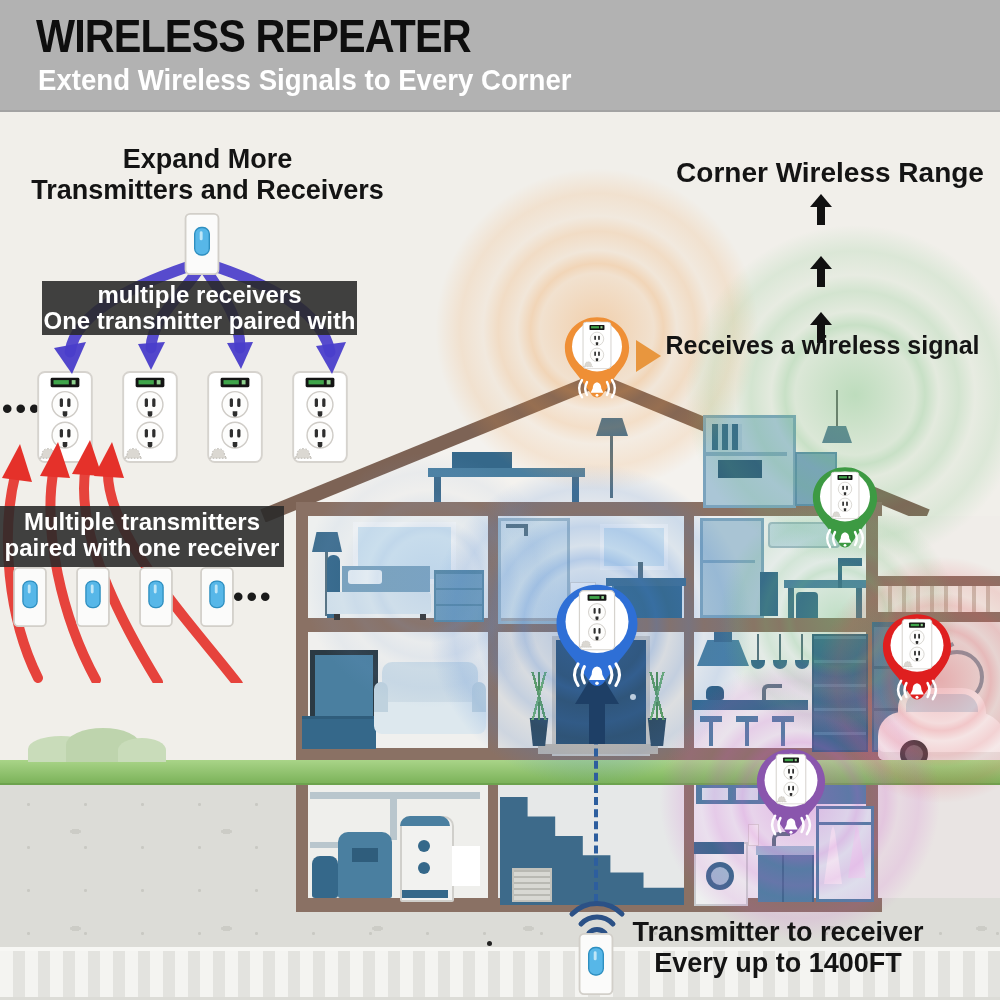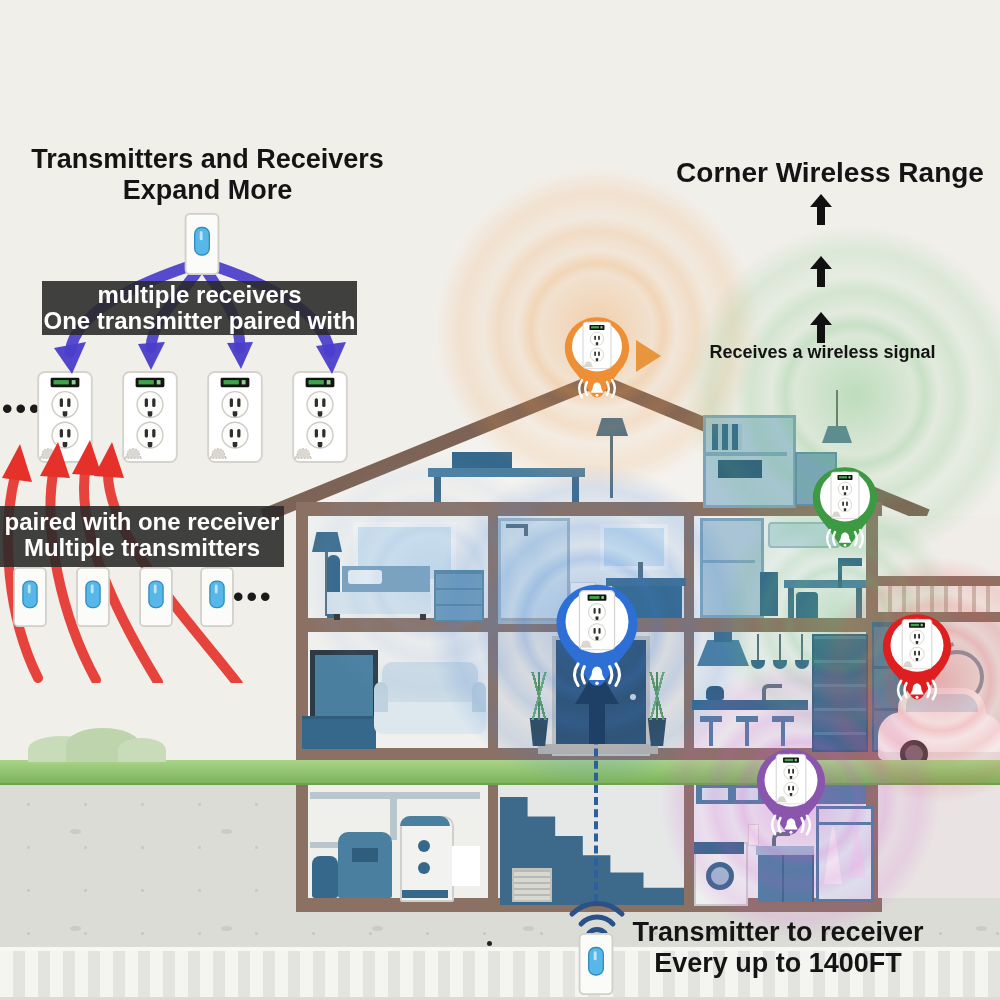--- a/index.html
+++ b/index.html
@@ -261,22 +261,22 @@
 
   <div class="a sig" style="left:407px;top:140px;width:380px;height:380px;background:radial-gradient(closest-side,rgba(242,153,66,.38),rgba(242,153,66,.16) 30%,rgba(242,153,66,.30) 35%,rgba(242,153,66,.10) 42%,rgba(242,153,66,.22) 52%,rgba(242,153,66,.07) 60%,rgba(242,153,66,.16) 72%,rgba(242,153,66,0) 85%)"></div>
   <div class="a sig" style="left:655px;top:195px;width:400px;height:400px;background:radial-gradient(closest-side,rgba(105,190,115,.38),rgba(105,190,115,.16) 30%,rgba(105,190,115,.30) 35%,rgba(105,190,115,.10) 42%,rgba(105,190,115,.22) 52%,rgba(105,190,115,.07) 60%,rgba(105,190,115,.16) 72%,rgba(105,190,115,0) 85%)"></div>
   <div class="a sig" style="left:280px;top:430px;width:300px;height:300px;opacity:.55;background:radial-gradient(closest-side,rgba(120,160,215,.38),rgba(120,160,215,.16) 30%,rgba(120,160,215,.30) 35%,rgba(120,160,215,.10) 42%,rgba(120,160,215,.22) 52%,rgba(120,160,215,.07) 60%,rgba(120,160,215,.16) 72%,rgba(120,160,215,0) 85%)"></div>
   <div class="a sig" style="left:400px;top:435px;width:380px;height:380px;background:radial-gradient(closest-side,rgba(62,125,215,.40),rgba(62,125,215,.16) 30%,rgba(62,125,215,.30) 35%,rgba(62,125,215,.10) 42%,rgba(62,125,215,.22) 52%,rgba(62,125,215,.07) 60%,rgba(62,125,215,.16) 72%,rgba(62,125,215,0) 85%)"></div>
   <div class="a sig" style="left:698px;top:478px;width:280px;height:280px;background:radial-gradient(closest-side,rgba(105,190,115,.34),rgba(105,190,115,.14) 30%,rgba(105,190,115,.26) 35%,rgba(105,190,115,.09) 42%,rgba(105,190,115,.20) 52%,rgba(105,190,115,.06) 60%,rgba(105,190,115,.14) 72%,rgba(105,190,115,0) 85%)"></div>
   <div class="a sig" style="left:635px;top:635px;width:330px;height:330px;background:radial-gradient(closest-side,rgba(205,85,205,.36),rgba(205,85,205,.15) 30%,rgba(205,85,205,.28) 35%,rgba(205,85,205,.10) 42%,rgba(205,85,205,.21) 52%,rgba(205,85,205,.07) 60%,rgba(205,85,205,.15) 72%,rgba(205,85,205,0) 85%)"></div>
   <div class="a sig" style="left:795px;top:535px;width:290px;height:290px;background:radial-gradient(closest-side,rgba(228,78,88,.36),rgba(228,78,88,.15) 30%,rgba(228,78,88,.28) 35%,rgba(228,78,88,.10) 42%,rgba(228,78,88,.21) 52%,rgba(228,78,88,.07) 60%,rgba(228,78,88,.15) 72%,rgba(228,78,88,0) 85%)"></div>
 
   <div class="a txt" style="left:15px;top:144px;width:385px;font-size:27px;line-height:31px;z-index:8">
+    <div>Expand More</div>
     <div>Transmitters and Receivers</div>
-    <div>Expand More</div>
   </div>
 
   <div class="a dots" style="left:2px;top:392px">•••</div>
   <svg class="a" style="left:36px;top:371px;width:58px;height:92px;z-index:6" viewBox="0 0 60 96">
       <use href="#sym-outlet"></use>
     </svg>
   <svg class="a" style="left:121px;top:371px;width:58px;height:92px;z-index:6" viewBox="0 0 60 96">
       <use href="#sym-outlet"></use>
     </svg>
   <svg class="a" style="left:206px;top:371px;width:58px;height:92px;z-index:6" viewBox="0 0 60 96">
@@ -318,43 +318,43 @@
 
   <svg class="a" style="left:183px;top:212px;width:38px;height:64px;z-index:7" viewBox="0 0 40 70">
       <use href="#sym-remote"></use>
     </svg>
 
   <div class="a banner" style="left:42px;top:281px;width:315px;height:53px;padding-top:1px">
     <div>multiple receivers</div>
     <div>One transmitter paired with</div>
   </div>
   <div class="a banner" style="left:0;top:506px;width:284px;height:58px;padding-top:3px">
+    <div>Multiple transmitters</div>
     <div>paired with one receiver</div>
-    <div>Multiple transmitters</div>
   </div>
 
   <svg class="a" style="left:12px;top:566px;width:36px;height:62px;z-index:6" viewBox="0 0 40 70">
       <use href="#sym-remote"></use>
     </svg>
   <svg class="a" style="left:75px;top:566px;width:36px;height:62px;z-index:6" viewBox="0 0 40 70">
       <use href="#sym-remote"></use>
     </svg>
   <svg class="a" style="left:138px;top:566px;width:36px;height:62px;z-index:6" viewBox="0 0 40 70">
       <use href="#sym-remote"></use>
     </svg>
   <svg class="a" style="left:199px;top:566px;width:36px;height:62px;z-index:6" viewBox="0 0 40 70">
       <use href="#sym-remote"></use>
     </svg>
   <div class="a dots" style="left:233px;top:580px">•••</div>
 
   <div class="a txt" style="left:660px;top:157px;width:340px;font-size:28px">Corner Wireless Range</div>
   <div class="a uparr" style="left:810px;top:194px"></div>
   <div class="a uparr" style="left:810px;top:256px"></div>
   <div class="a uparr" style="left:810px;top:312px"></div>
-  <div class="a txt" style="left:645px;top:342px;width:355px;font-size:18px">Receives a wireless signal</div>
+  <div class="a txt" style="left:645px;top:331px;width:355px;font-size:25px">Receives a wireless signal</div>
   <div class="a" style="left:636px;top:340px;width:0;height:0;border-top:16px solid transparent;border-bottom:16px solid transparent;border-left:25px solid #e8963e;z-index:8"></div>
 
   <div class="a" style="left:594px;top:700px;height:202px;width:0;border-left:4px dashed #2d5e9e;z-index:6"></div>
   <svg class="a" style="left:572px;top:664px;width:50px;height:82px;z-index:6" viewBox="0 0 50 82">
     <polygon points="25,4 47,40 3,40" fill="#1e3f66"></polygon>
       <rect x="17" y="38" width="16" height="42" fill="#1e3f66"></rect>
   </svg>
 
   <svg class="a" style="left:560px;top:315px;width:74px;height:100px;color:#ef8f35;z-index:7" viewBox="0 0 100 140">
       <use href="#sym-pin"></use>
@@ -381,14 +381,18 @@
   </svg>
   <svg class="a" style="left:574px;top:932px;width:44px;height:64px;z-index:8" viewBox="0 0 40 70">
       <use href="#sym-remote"></use>
     </svg>
   <div class="a txt" style="left:628px;top:917px;width:300px;font-size:27px;line-height:31px;z-index:8">
     <div>Transmitter to receiver</div>
     <div>Every up to 1400FT</div>
   </div>
   <div class="a" style="left:487px;top:941px;width:5px;height:5px;background:#222;border-radius:50%;z-index:8"></div>
 
+  <div class="a" id="header">
+    <div class="a" id="title">WIRELESS REPEATER</div>
+    <div class="a" id="subtitle">Extend Wireless Signals to Every Corner</div>
+  </div>
 
 </div>
 
 </body></html>

